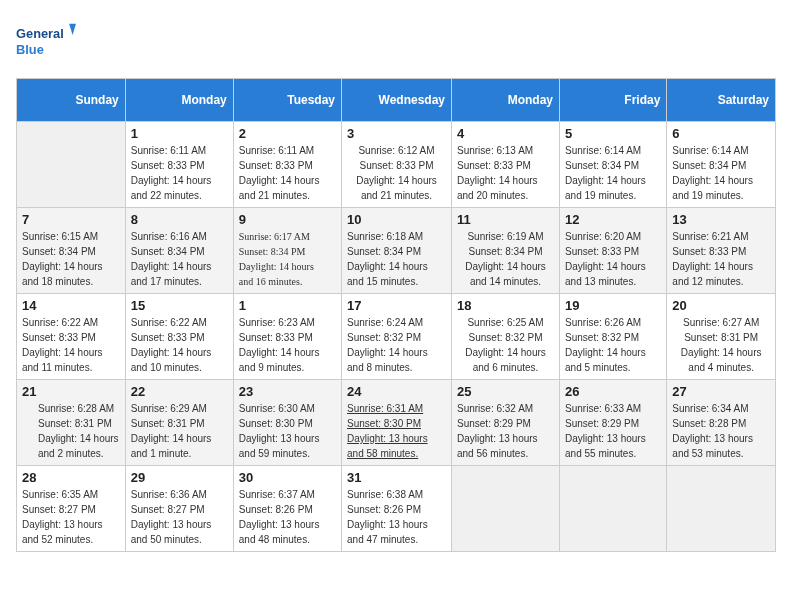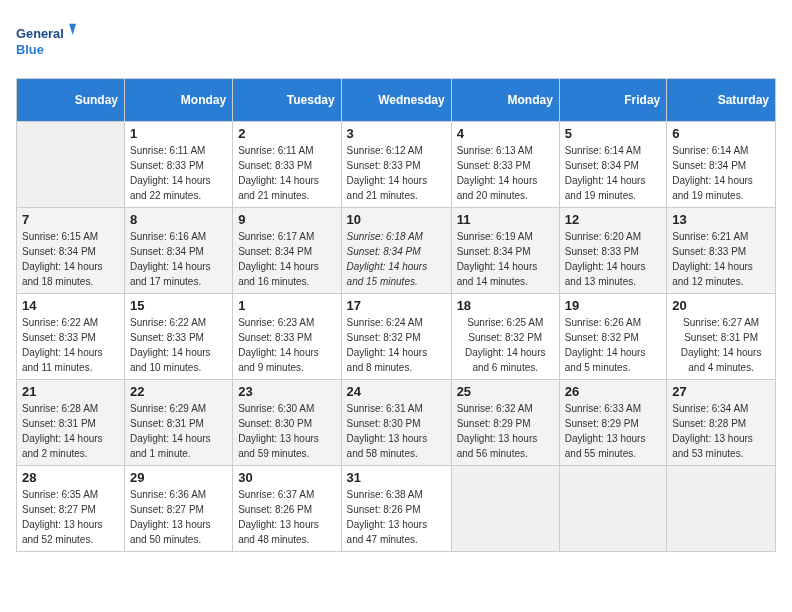--- a/index.html
+++ b/index.html
@@ -120,21 +120,21 @@
         </td>
         <td>
           <span class="day-num">2</span>
           <div class="day-info" style="white-space: pre-line;">Sunrise: 6:11 AM
 Sunset: 8:33 PM
 Daylight: 14 hours
 and 21 minutes.</div>
         </td>
         <td>
           <span class="day-num">3</span>
-          <div class="day-info" style="white-space: pre-line;">Sunrise: 6:12 AM
+          <div class="day-info" style="white-space: pre-line; text-align: center;">Sunrise: 6:12 AM
 Sunset: 8:33 PM
 Daylight: 14 hours
 and 21 minutes.</div>
         </td>
         <td>
           <span class="day-num">4</span>
           <div class="day-info" style="white-space: pre-line;">Sunrise: 6:13 AM
 Sunset: 8:33 PM
 Daylight: 14 hours
 and 20 minutes.</div>
@@ -164,35 +164,35 @@
         </td>
         <td>
           <span class="day-num">8</span>
           <div class="day-info" style="white-space: pre-line;">Sunrise: 6:16 AM
 Sunset: 8:34 PM
 Daylight: 14 hours
 and 17 minutes.</div>
         </td>
         <td>
           <span class="day-num">9</span>
-          <div class="day-info" style="white-space: pre-line;">Sunrise: 6:17 AM
+          <div class="day-info" style="white-space: pre-line; font-family: Liberation Serif, serif;">Sunrise: 6:17 AM
 Sunset: 8:34 PM
 Daylight: 14 hours
 and 16 minutes.</div>
         </td>
         <td>
           <span class="day-num">10</span>
-          <div class="day-info" style="white-space: pre-line; font-style: italic;">Sunrise: 6:18 AM
+          <div class="day-info" style="white-space: pre-line;">Sunrise: 6:18 AM
 Sunset: 8:34 PM
 Daylight: 14 hours
 and 15 minutes.</div>
         </td>
         <td>
           <span class="day-num">11</span>
-          <div class="day-info" style="white-space: pre-line;">Sunrise: 6:19 AM
+          <div class="day-info" style="white-space: pre-line; text-align: center;">Sunrise: 6:19 AM
 Sunset: 8:34 PM
 Daylight: 14 hours
 and 14 minutes.</div>
         </td>
         <td>
           <span class="day-num">12</span>
           <div class="day-info" style="white-space: pre-line;">Sunrise: 6:20 AM
 Sunset: 8:33 PM
 Daylight: 14 hours
 and 13 minutes.</div>
@@ -252,42 +252,42 @@
           <span class="day-num">20</span>
           <div class="day-info" style="white-space: pre-line; text-align: center;">Sunrise: 6:27 AM
 Sunset: 8:31 PM
 Daylight: 14 hours
 and 4 minutes.</div>
         </td>
       </tr>
       <tr>
         <td>
           <span class="day-num">21</span>
-          <div class="day-info" style="white-space: pre-line;">Sunrise: 6:28 AM
+          <div class="day-info" style="white-space: pre-line; margin-left: 16px;">Sunrise: 6:28 AM
 Sunset: 8:31 PM
 Daylight: 14 hours
 and 2 minutes.</div>
         </td>
         <td>
           <span class="day-num">22</span>
           <div class="day-info" style="white-space: pre-line;">Sunrise: 6:29 AM
 Sunset: 8:31 PM
 Daylight: 14 hours
 and 1 minute.</div>
         </td>
         <td>
           <span class="day-num">23</span>
           <div class="day-info" style="white-space: pre-line;">Sunrise: 6:30 AM
 Sunset: 8:30 PM
 Daylight: 13 hours
 and 59 minutes.</div>
         </td>
         <td>
           <span class="day-num">24</span>
-          <div class="day-info" style="white-space: pre-line;">Sunrise: 6:31 AM
+          <div class="day-info" style="white-space: pre-line; text-decoration: underline;">Sunrise: 6:31 AM
 Sunset: 8:30 PM
 Daylight: 13 hours
 and 58 minutes.</div>
         </td>
         <td>
           <span class="day-num">25</span>
           <div class="day-info" style="white-space: pre-line;">Sunrise: 6:32 AM
 Sunset: 8:29 PM
 Daylight: 13 hours
 and 56 minutes.</div>

